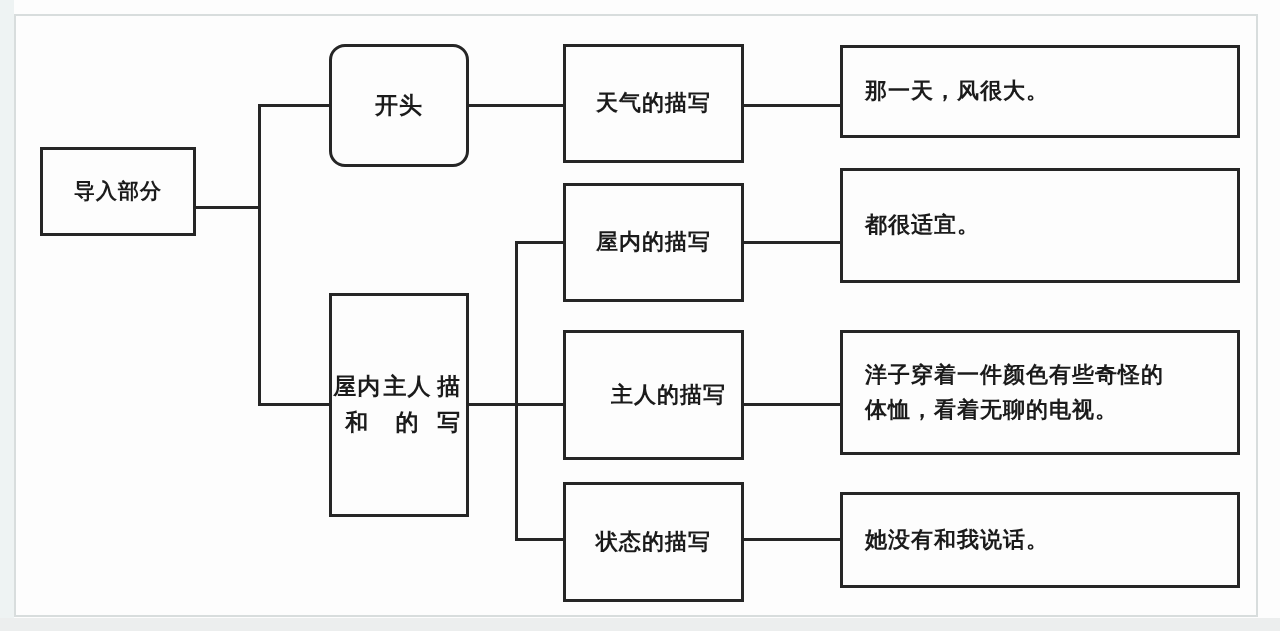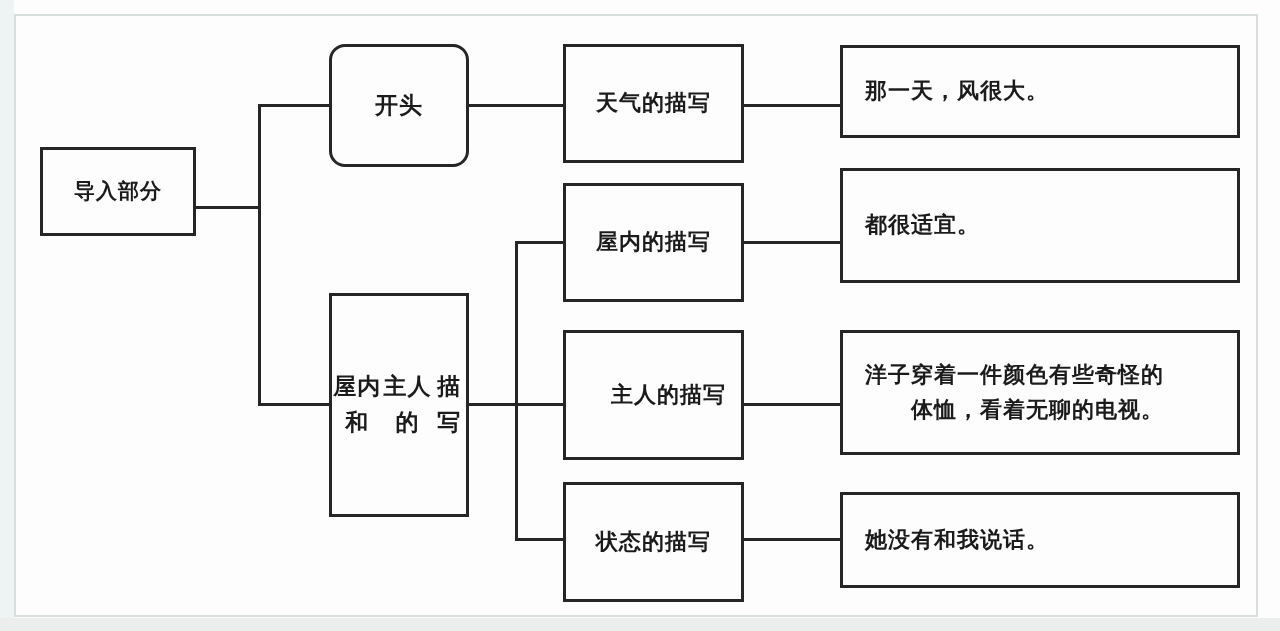--- a/index.html
+++ b/index.html
@@ -159,21 +159,21 @@
       <span class="txt">那一天，风很大。</span>
     </div>
   </div>
 
   <div class="node left n-leaf" style="left:840px; top:168px; width:400px; height:115px;">
     <div>
       <span class="txt">都很适宜。</span>
     </div>
   </div>
 
-  <div class="node left n-leaf" style="left:840px; top:330px; width:400px; height:125px;text-align:right;">
+  <div class="node left n-leaf" style="left:840px; top:330px; width:400px; height:125px;">
     <div>
       <span class="txt">洋子穿着一件颜色有些奇怪的</span>
       <span class="txt">体恤，看着无聊的电视。</span>
     </div>
   </div>
 
   <div class="node left n-leaf" style="left:840px; top:492px; width:400px; height:96px;text-align:right;">
     <div>
       <span class="txt">她没有和我说话。</span>
     </div>

